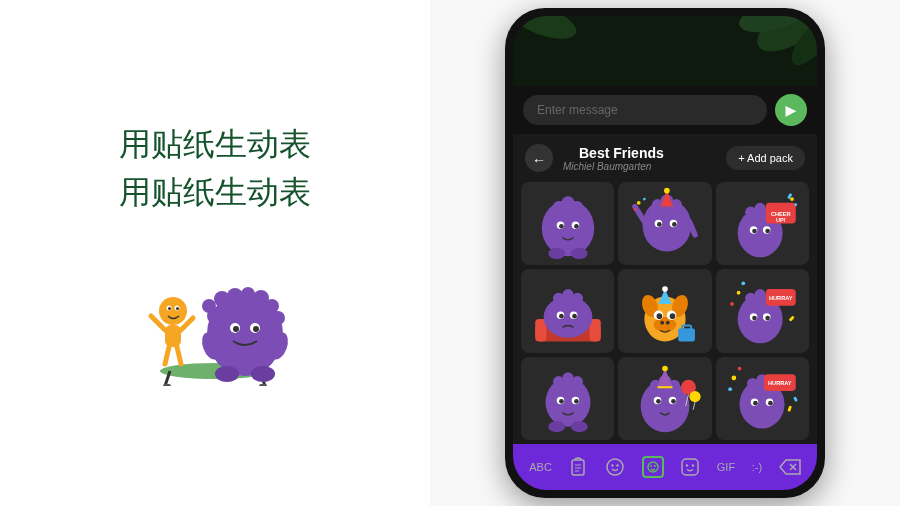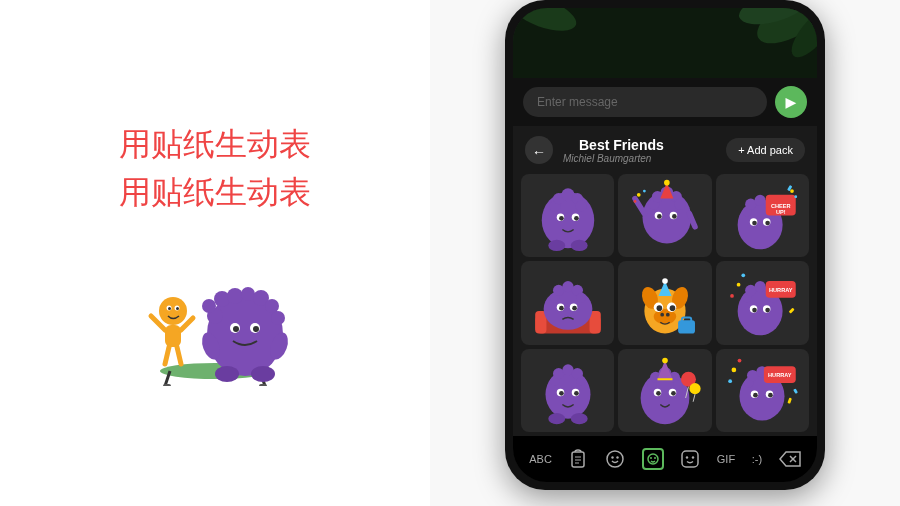--- a/index.html
+++ b/index.html
@@ -21,38 +21,39 @@
       display: flex;
       flex-direction: column;
       align-items: center;
       justify-content: center;
       position: relative;
     }
 
     .chinese-text {
       font-size: 32px;
       font-weight: 500;
-      color: #ef4444;
+      color: #14532d;
       text-align: center;
       line-height: 1.5;
       margin-bottom: 30px;
     }
 
     .sticker-illustration {
       width: 200px;
       height: 130px;
       position: relative;
       margin-top: 10px;
     }
 
     
     .right-panel {
       width: 470px;
       height: 506px;
       display: flex;
+      align-items: center;
       justify-content: center;
       background: #f8f8f8;
       position: relative;
     }
 
     .phone-outer {
       width: 320px;
       height: 490px;
       background: #111;
       border-radius: 40px;
@@ -192,21 +193,21 @@
       border-radius: 8px;
       display: flex;
       align-items: center;
       justify-content: center;
       overflow: hidden;
       position: relative;
     }
 
     
     .keyboard-toolbar {
-      background: #000000;
+      background: #6d28d9;
       height: 46px;
       display: flex;
       align-items: center;
       justify-content: space-around;
       padding: 0 8px;
       flex-shrink: 0;
     }
 
     .toolbar-item {
       color: #aaa;

